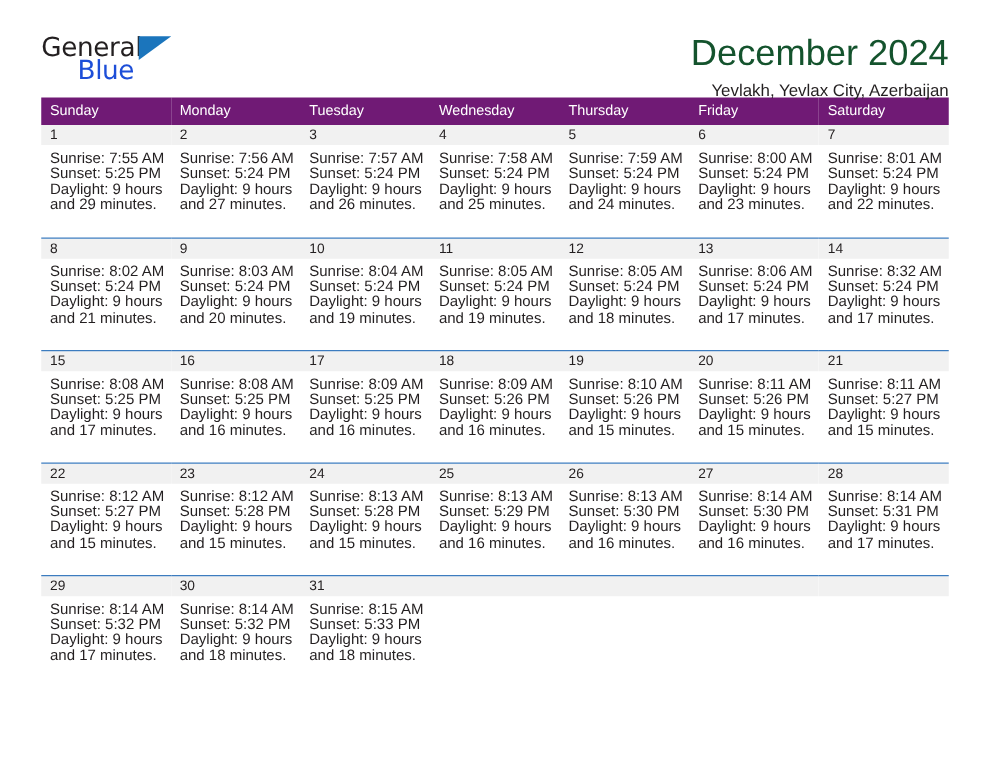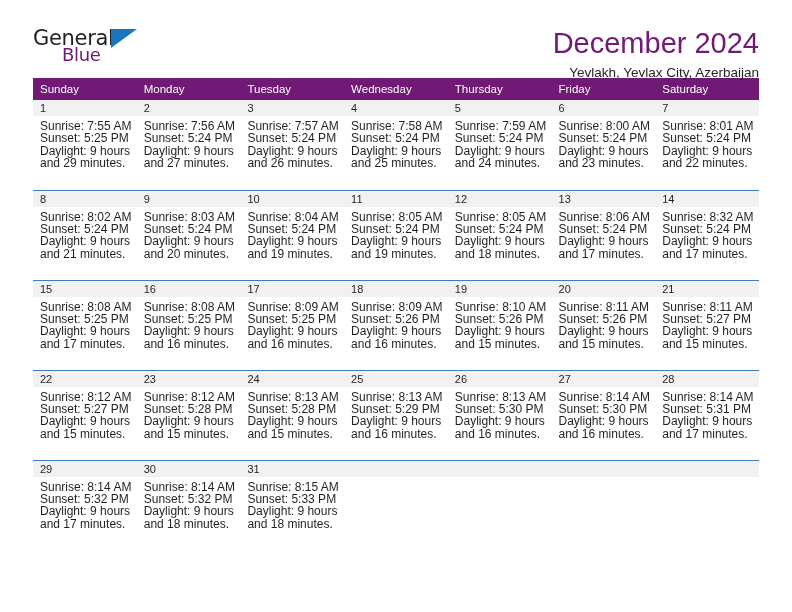--- a/index.html
+++ b/index.html
@@ -45,42 +45,42 @@
     top: 0;
     font-size: 21px;
     letter-spacing: -0.3px;
     color: #231f20;
     font-family: "DejaVu Sans", sans-serif;
   }
   .logo-blue {
     position: absolute;
     left: 29px;
     top: 18px;
-    font-size: 18px;
+    font-size: 21px;
     letter-spacing: -0.3px;
-    color: #701a75;
+    color: #1d4ed8;
     font-family: "DejaVu Sans", sans-serif;
   }
   .logo-triangle {
     position: absolute;
     left: 78px;
     top: 1px;
     width: 0;
     height: 0;
     border-left: 26px solid #1b75bc;
     border-bottom: 19px solid transparent;
   }
   .titles {
     text-align: right;
     padding-top: 0px;
   }
   .month-title {
     font-size: 29px;
     font-weight: normal;
-    color: #701a75;
+    color: #14532d;
     line-height: 1.05;
     white-space: nowrap;
   }
   .location {
     font-size: 13.5px;
     color: #231f20;
     margin-top: 7px;
     white-space: nowrap;
   }
 

